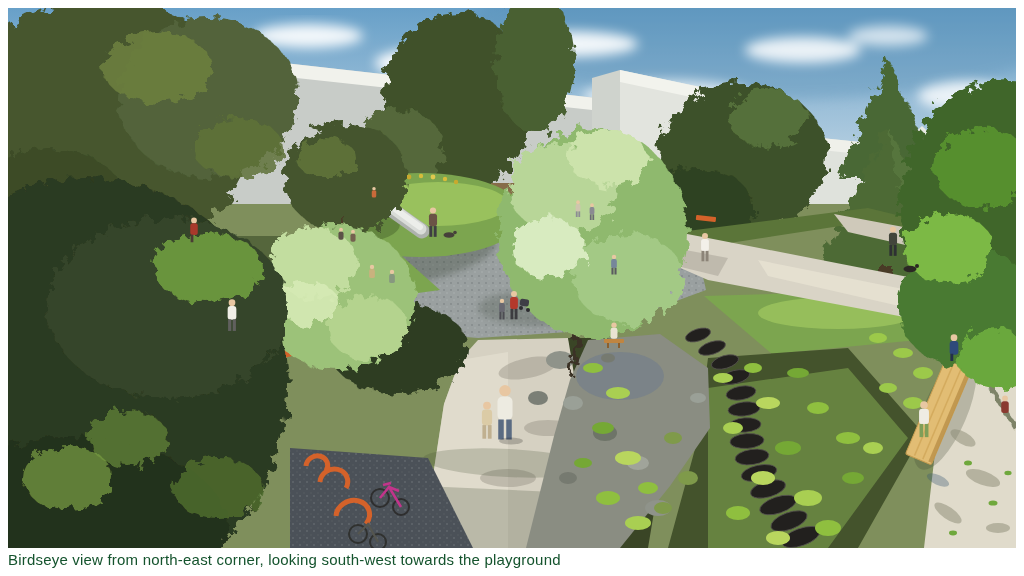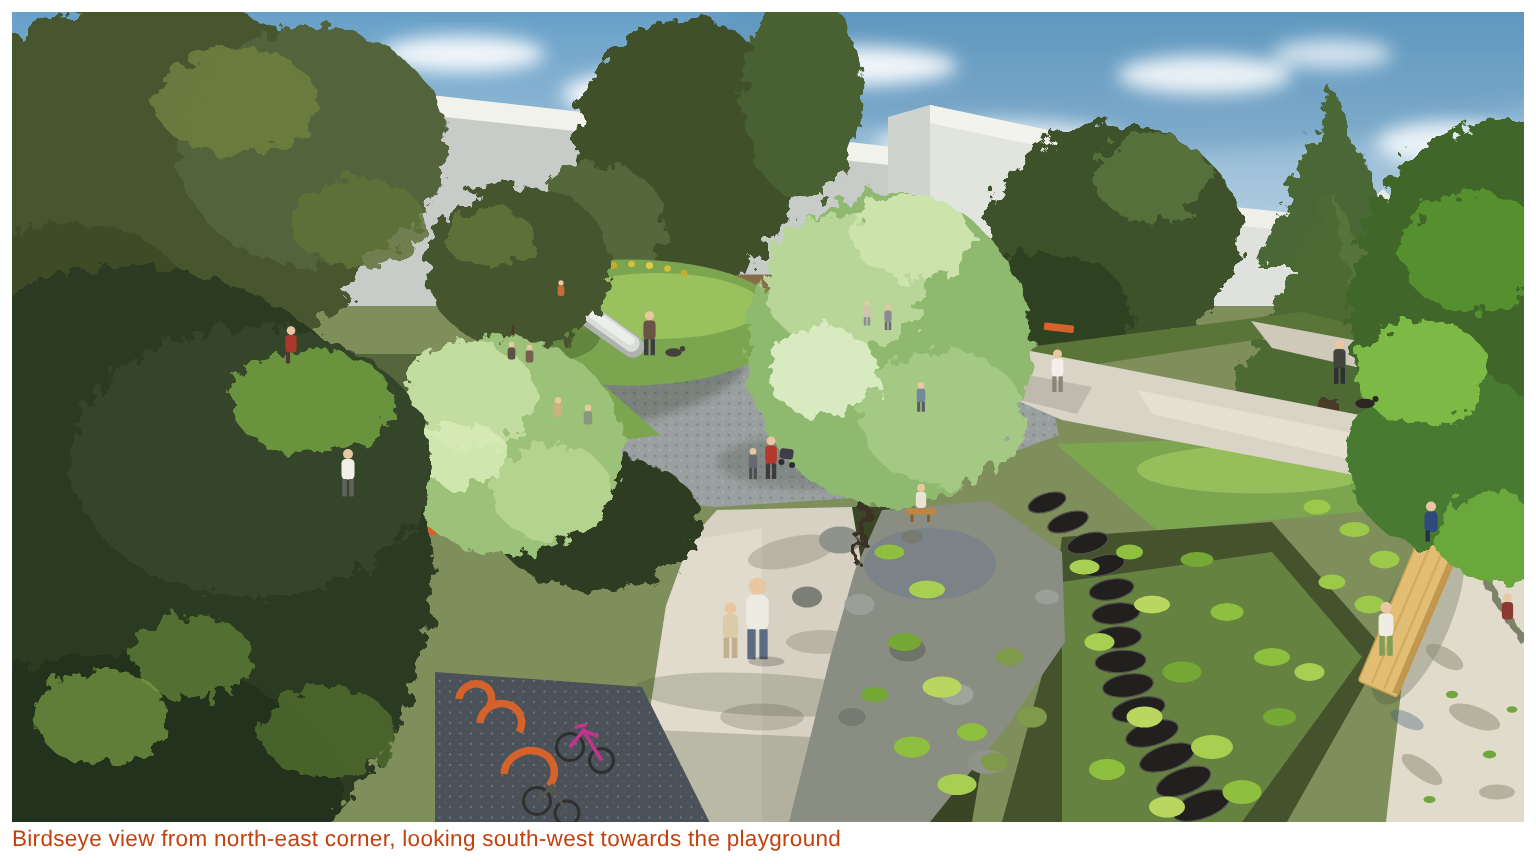--- a/index.html
+++ b/index.html
@@ -1,21 +1,21 @@
 <!DOCTYPE html>
 <html><head>
 <meta charset="utf-8">
 <style>
   html,body{margin:0;padding:0;background:#ffffff;}
   body{width:1024px;height:576px;position:relative;overflow:hidden;
        font-family:"Liberation Sans", sans-serif;}
   .figure{position:absolute;left:8px;top:8px;width:1008px;height:540px;overflow:hidden;background:#cfe0ea;}
   .figure svg{display:block;width:100%;height:100%;}
   .caption{position:absolute;left:8px;top:551px;width:1000px;
-           font-size:15px;letter-spacing:.2px;color:#c2410c;font-weight:400;}
+           font-size:15px;letter-spacing:.2px;color:#14532d;font-weight:400;}
 </style>
 </head>
 <body>
 
 <div class="figure">
 <svg viewBox="0 0 1008 540" xmlns="http://www.w3.org/2000/svg">
   <defs>
     <linearGradient id="sky" x1="0" y1="0" x2="0" y2="1">
       <stop offset="0" stop-color="#68a0c8"></stop>
       <stop offset="1" stop-color="#d8e4ec"></stop>

